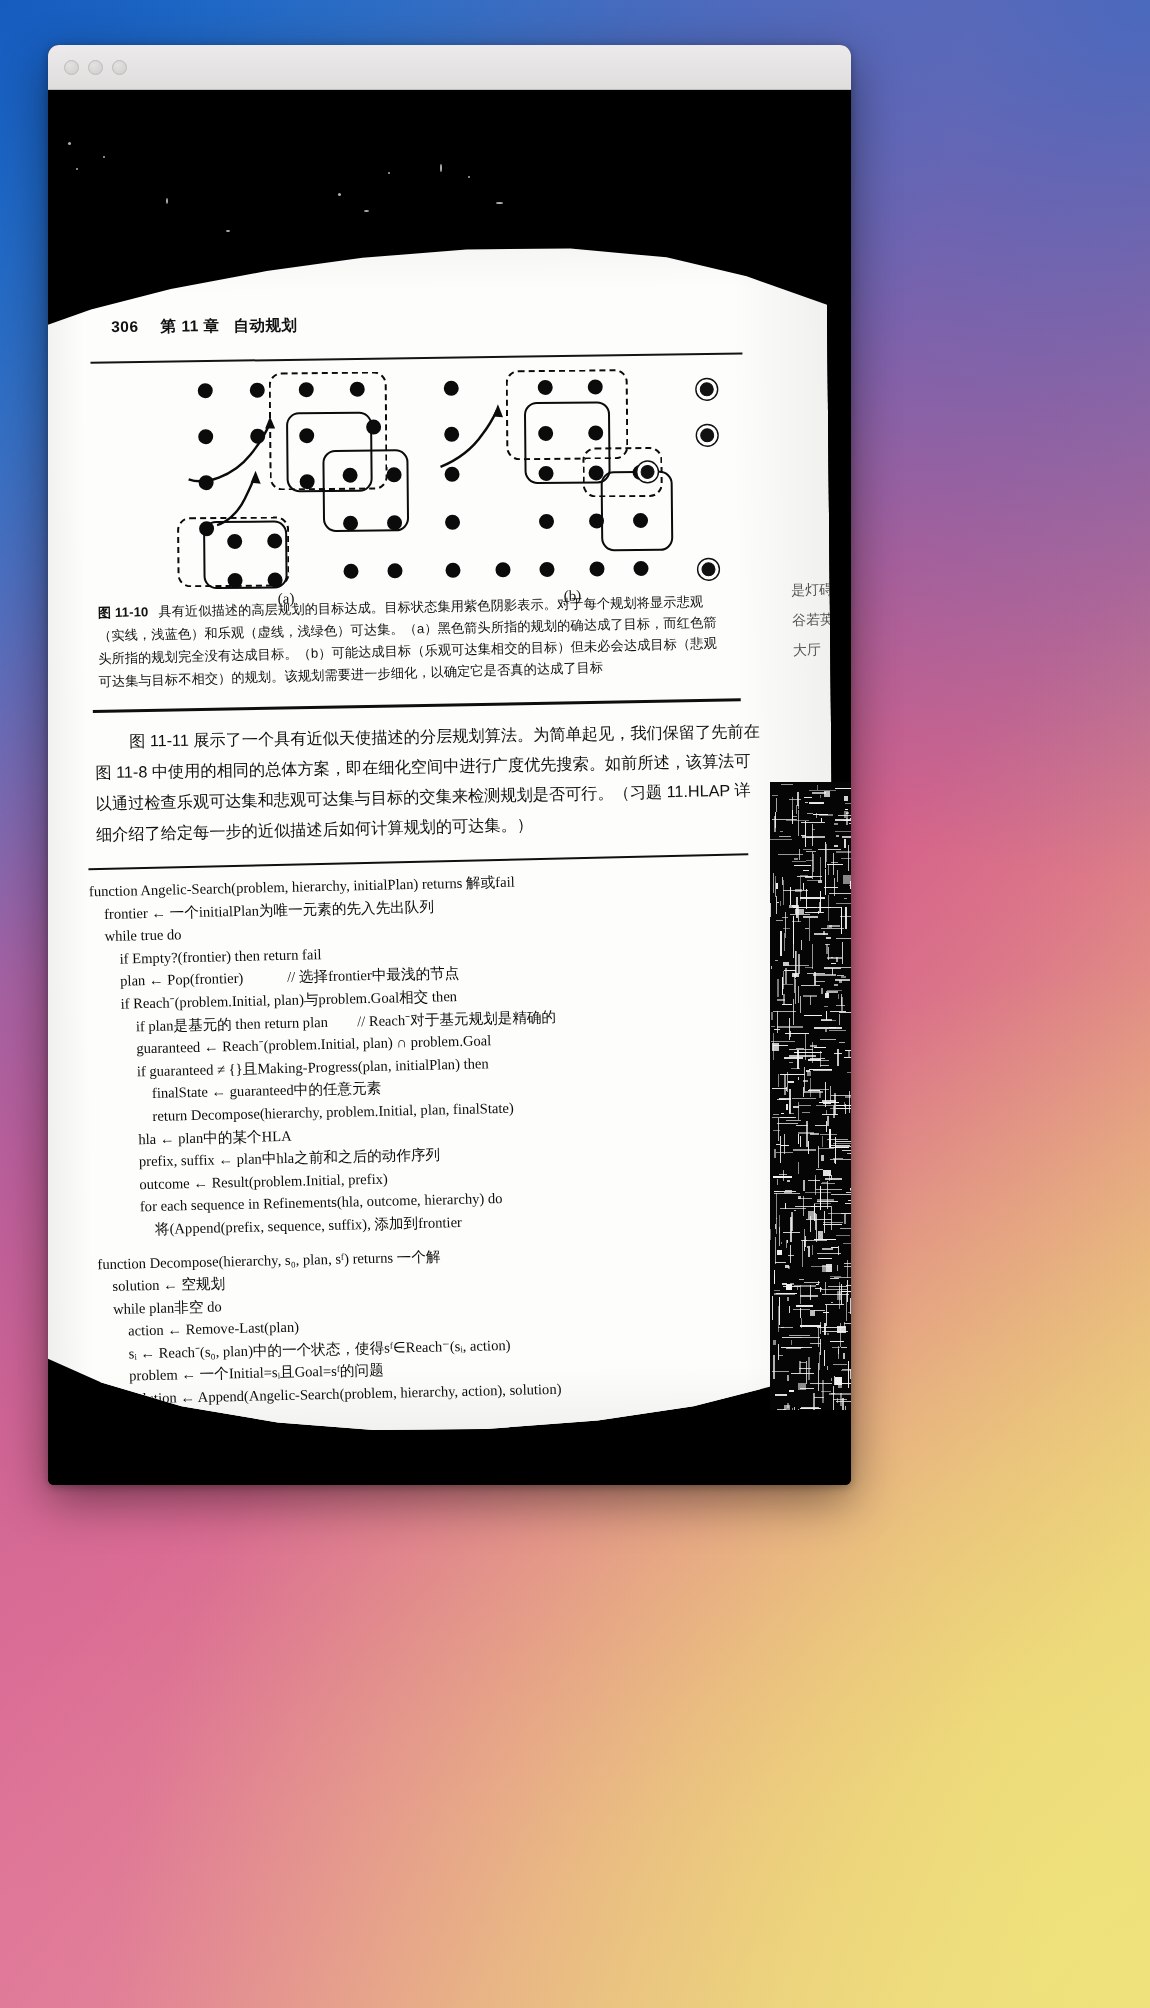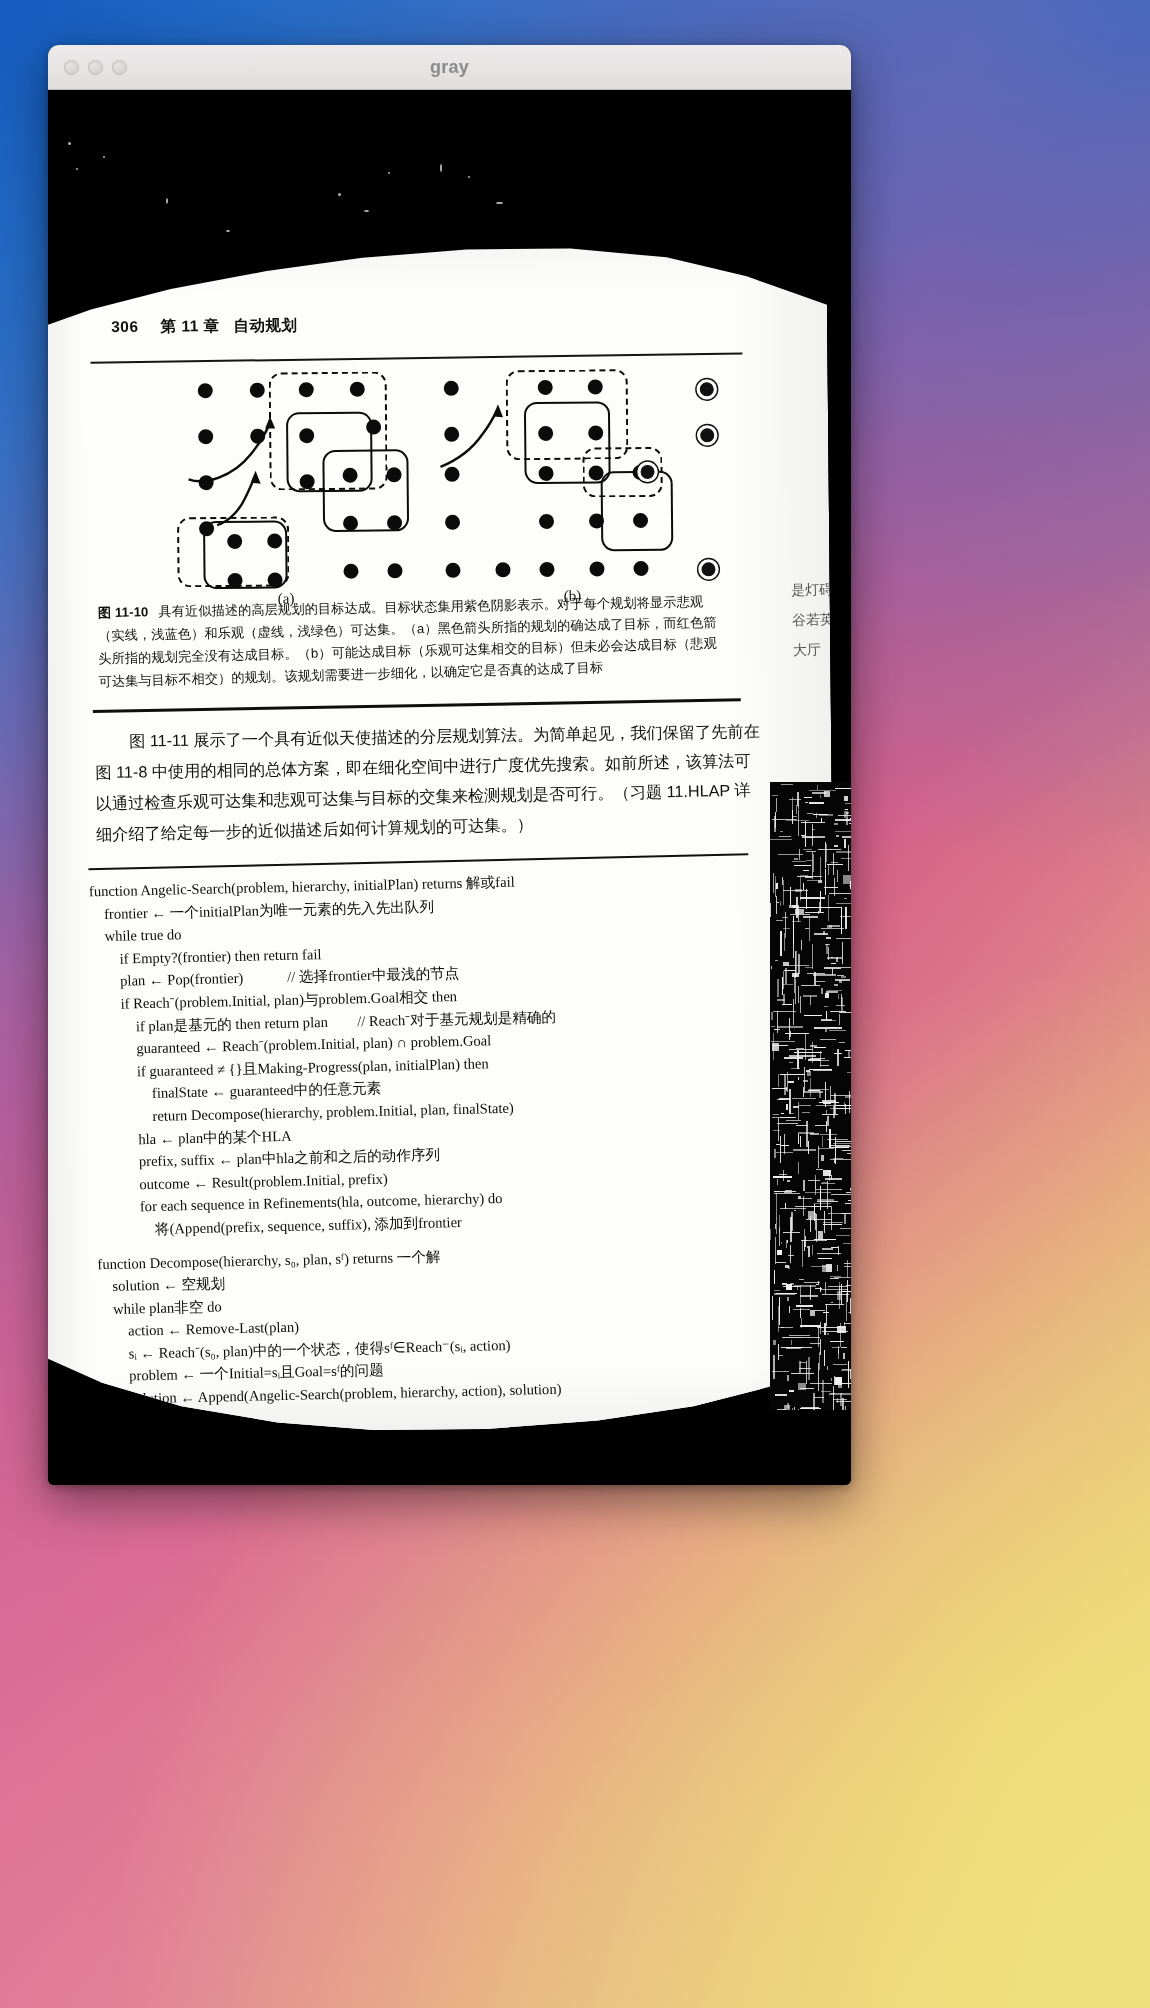--- a/index.html
+++ b/index.html
@@ -289,21 +289,20 @@
 <div id="desktop">
 
   <div id="window">
 
     <div id="titlebar">
       <div class="traffic">
         <div class="tl"></div>
         <div class="tl"></div>
         <div class="tl"></div>
       </div>
-      <div id="title">gray</div>
     </div>
 
     <div id="viewport">
 
       <div class="speck" style="left:20px;top:52px;width:3px;height:3px;"></div>
       <div class="speck" style="left:28px;top:78px;width:2px;height:2px;"></div>
       <div class="speck" style="left:55px;top:66px;width:2px;height:2px;"></div>
       <div class="speck" style="left:118px;top:108px;width:2px;height:6px;"></div>
       <div class="speck" style="left:290px;top:103px;width:3px;height:3px;"></div>
       <div class="speck" style="left:316px;top:120px;width:5px;height:2px;"></div>

